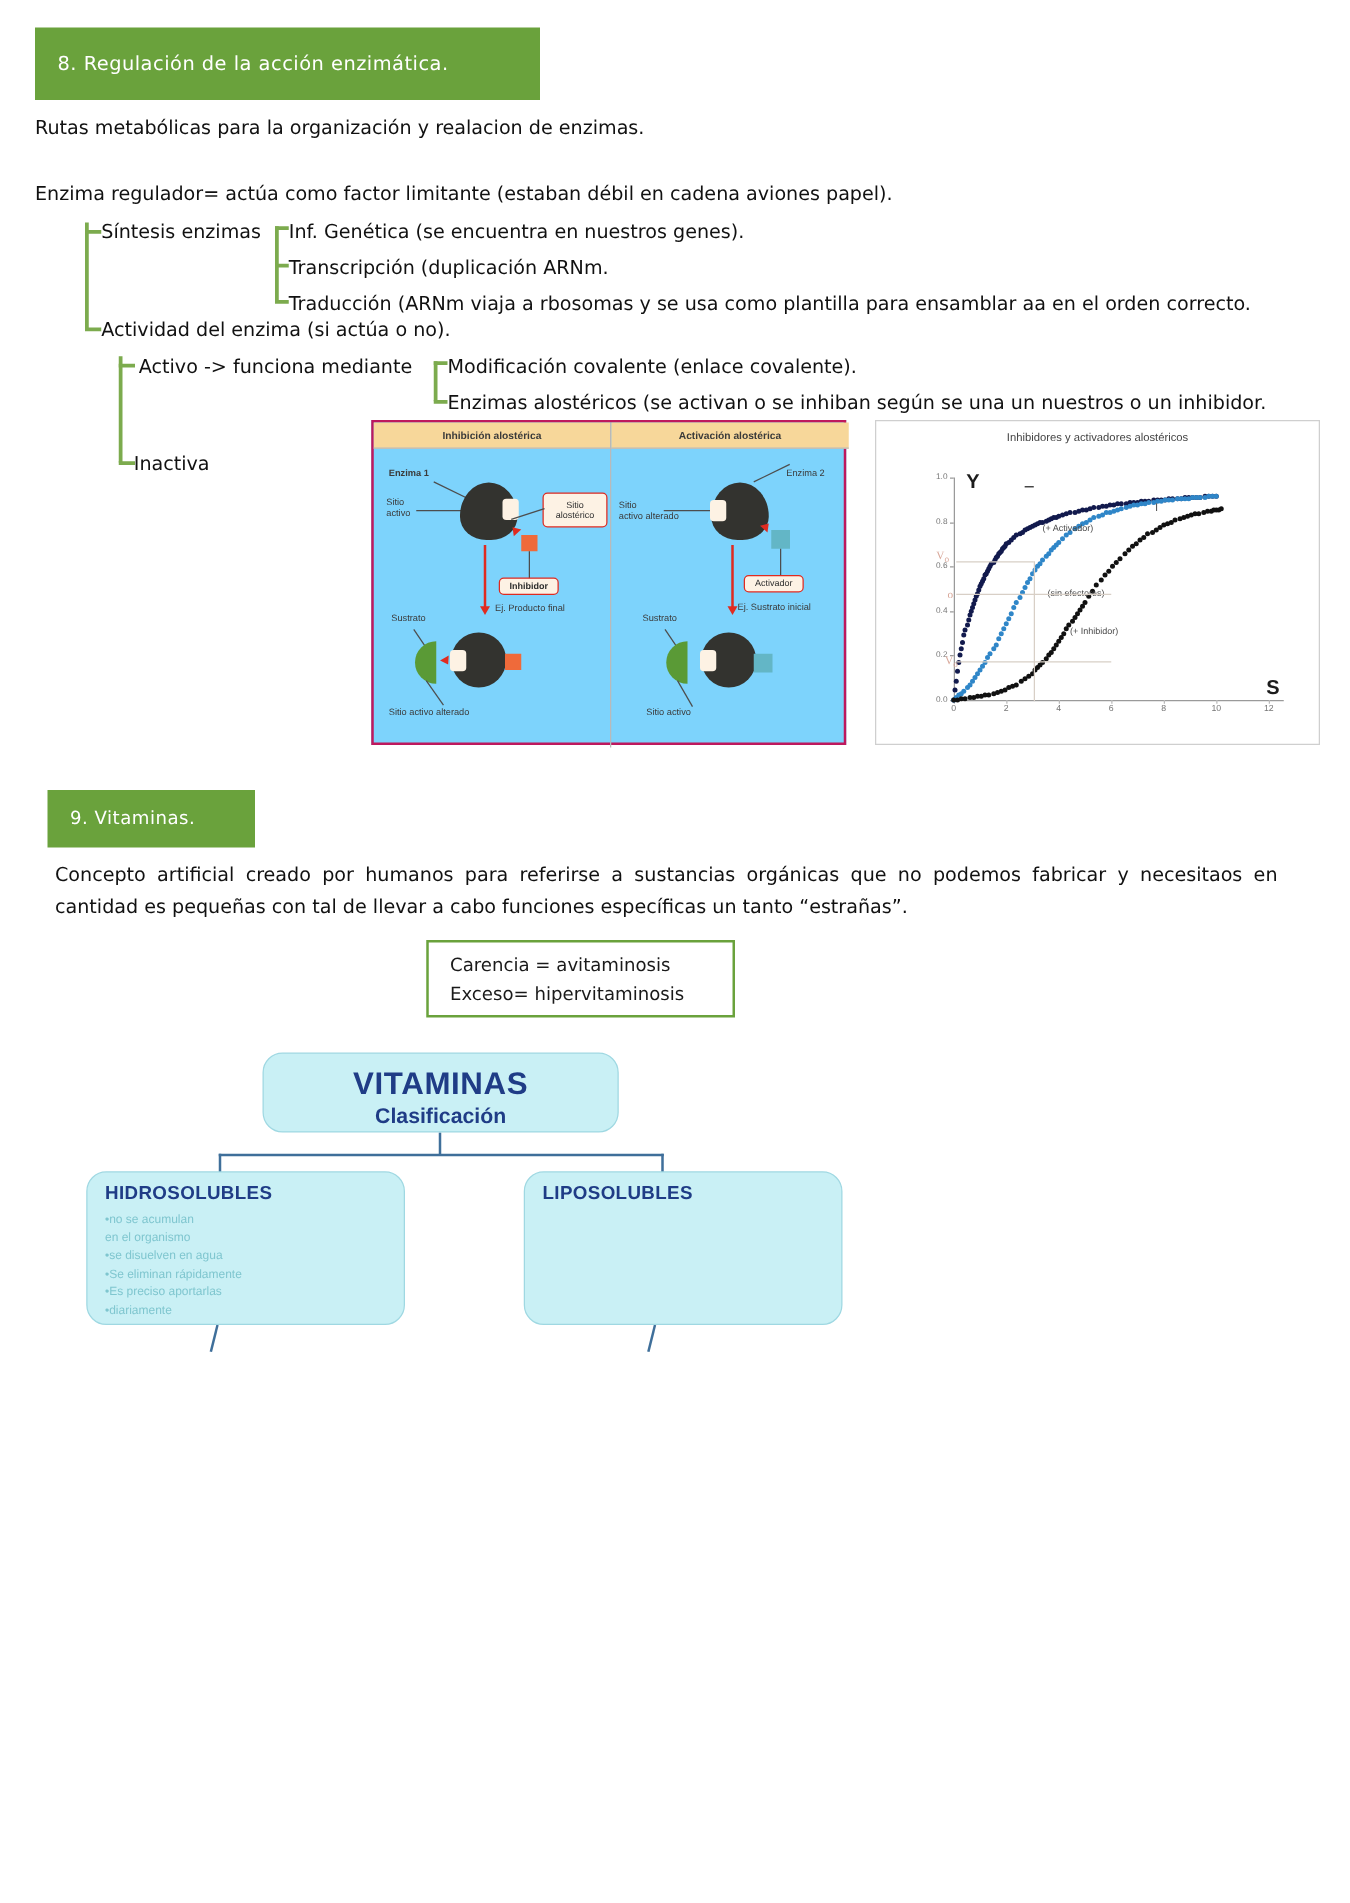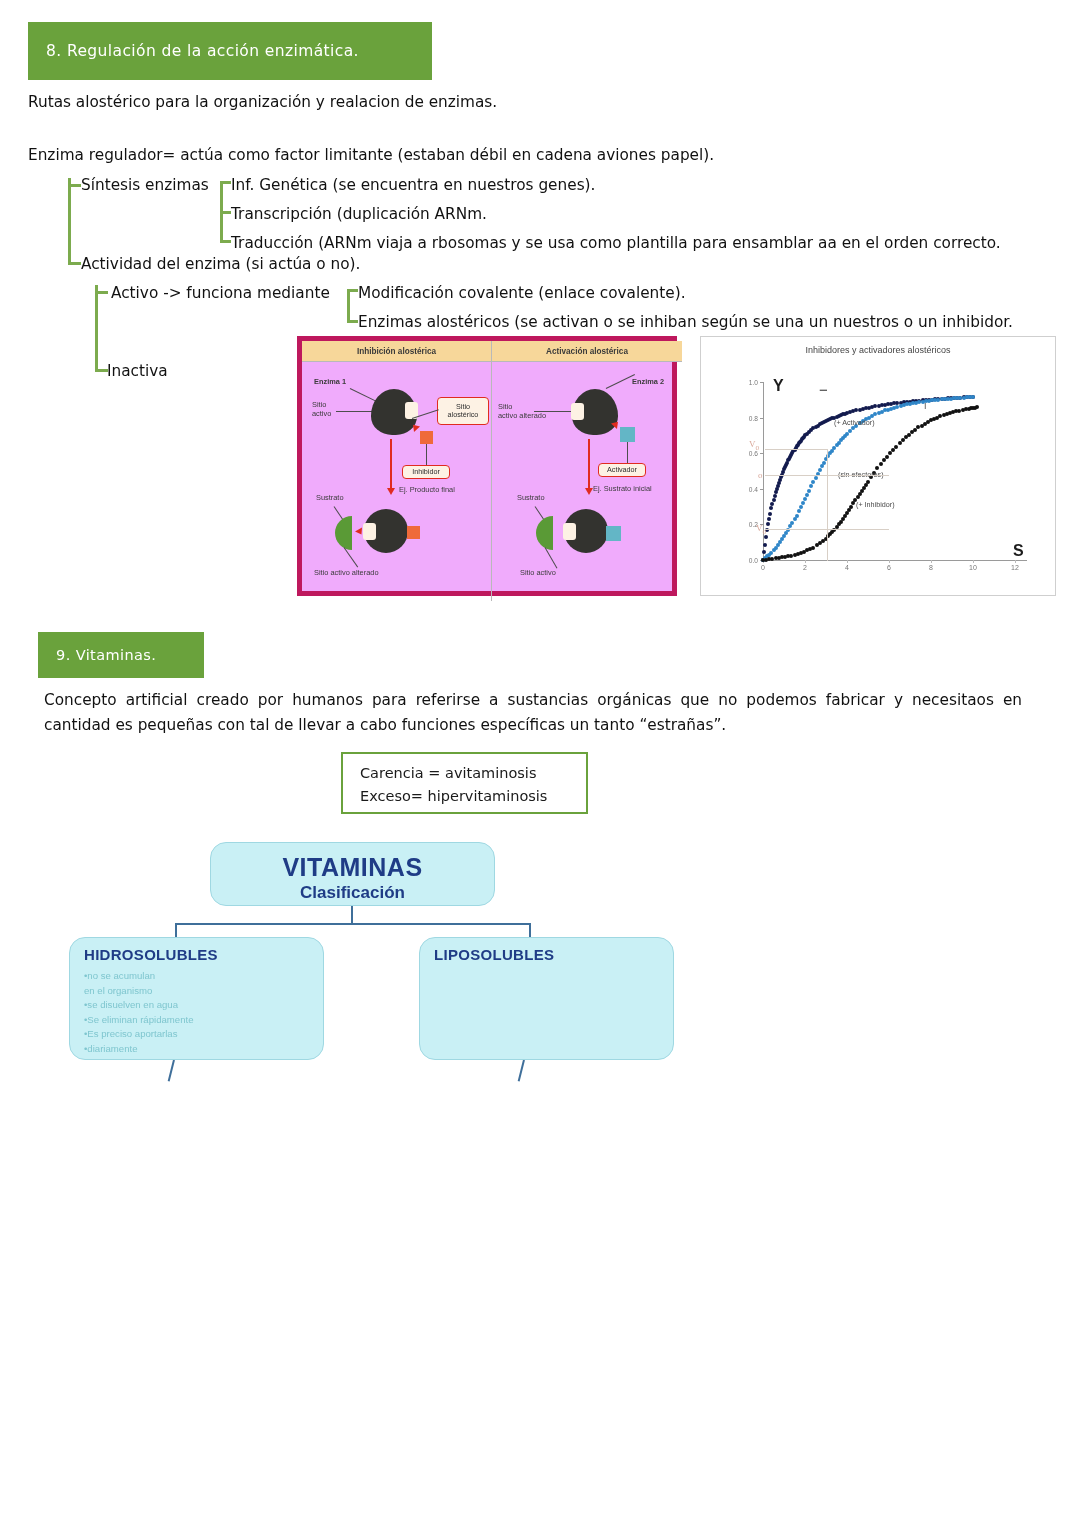--- a/index.html
+++ b/index.html
@@ -49,22 +49,22 @@
     line-height:1.5;
     color:#111;
     white-space:nowrap;
   }
 
   
   #fig-allosteric {
     position:absolute;
     left:297px; top:336px;
     width:380px; height:260px;
-    background:#f0abfc;
-    border:5px solid #be185d;
+    background:#7dd3fc;
+    border:2px solid #be185d;
   }
   .allo-head {
     position:absolute; top:0; height:21px;
     background:#f7d79a;
     border-bottom:1px solid #b9b9b9;
     font-size:8.2px; font-weight:bold; color:#3a3a3a;
     display:flex; align-items:center; justify-content:center;
     font-family:"Liberation Sans", sans-serif;
   }
   #allo-head-left  { left:0;     width:189px; }
@@ -259,21 +259,21 @@
     font-size:12px; line-height:44px; letter-spacing:3px;
   }
 </style>
 </head>
 <body>
 
 <div id="sec8-header" class="sec-header">
   <span>8. Regulación de la acción enzimática.</span>
 </div>
 
-<div id="p-rutas" class="para">Rutas alostérico para la organización y realacion de enzimas.</div>
+<div id="p-rutas" class="para">Rutas metabólicas para la organización y realacion de enzimas.</div>
 <div id="p-enzima" class="para">Enzima regulador= actúa como factor limitante (estaban débil en cadena aviones papel).</div>
 
 <div class="tline v" style="left:68px; top:178px; height:86px;"></div>
 <div class="tline h" style="left:68px; top:184px; width:13px;"></div>
 <div class="tline h" style="left:68px; top:262px; width:13px;"></div>
 
 <div class="tnode" style="left:81px; top:174px;">
   <span>Síntesis enzimas</span>
 </div>
 
@@ -317,37 +317,37 @@
   <div class="pac pac-top notch-r" style="left:69px; top:48px; width:46px; height:46px;"></div>
 
   <div class="redbox" style="left:135px; top:56px; width:52px; height:28px;">Sitio
 alostérico</div>
   <div class="leader" style="left:110px; top:77px; width:28px; transform:rotate(-18deg); transform-origin:left center;"></div>
 
   <div class="sq orange" style="left:118px; top:90px;"></div>
   <div class="arrow-small" style="left:109px; top:83px; transform:rotate(-42deg);"></div>
   <div class="leader leader-v" style="left:124px; top:103px; width:1px; height:22px; background:#4d4d4d;"></div>
 
-  <div class="redbox" style="left:100px; top:124px; width:48px; height:14px;">Inhibidor</div>
+  <div class="redbox" style="left:100px; top:124px; width:48px; height:14px;font-weight:bold;">Inhibidor</div>
   <div class="allo-lbl" style="left:97px; top:145px;">Ej. Producto final</div>
 
   <div class="arrow-red" style="left:88px; top:98px; height:50px;"></div>
 
   <div class="allo-lbl" style="left:14px; top:153px;">Sustrato</div>
   <div class="leader" style="left:32px; top:165px; width:22px; transform:rotate(56deg); transform-origin:left center;"></div>
 
   <div class="substrate" style="left:33px; top:175px;"></div>
   <div class="pac notch-l" style="left:62px; top:168px;"></div>
   <div class="sq orange" style="left:105px; top:185px;"></div>
   <div class="arrow-small" style="left:54px; top:188px; transform:rotate(150deg);"></div>
 
   <div class="leader" style="left:42px; top:206px; width:24px; transform:rotate(55deg); transform-origin:left center;"></div>
   <div class="allo-lbl" style="left:12px; top:228px;">Sitio activo alterado</div>
 
-  <div class="allo-lbl" style="left:330px; top:37px;font-weight:bold;">Enzima 2</div>
+  <div class="allo-lbl" style="left:330px; top:37px;">Enzima 2</div>
   <div class="leader" style="left:304px; top:47px; width:32px; transform:rotate(-26deg); transform-origin:left center;"></div>
 
   <div class="allo-lbl" style="left:196px; top:62px;">Sitio
 activo alterado</div>
   <div class="leader" style="left:232px; top:70px; width:42px;"></div>
 
   <div class="pac pac-top notch-l" style="left:270px; top:48px; width:46px; height:46px;"></div>
 
   <div class="sq teal" style="left:318px; top:86px; width:15px; height:15px;"></div>
   <div class="arrow-small" style="left:310px; top:80px; transform:rotate(42deg);"></div>

